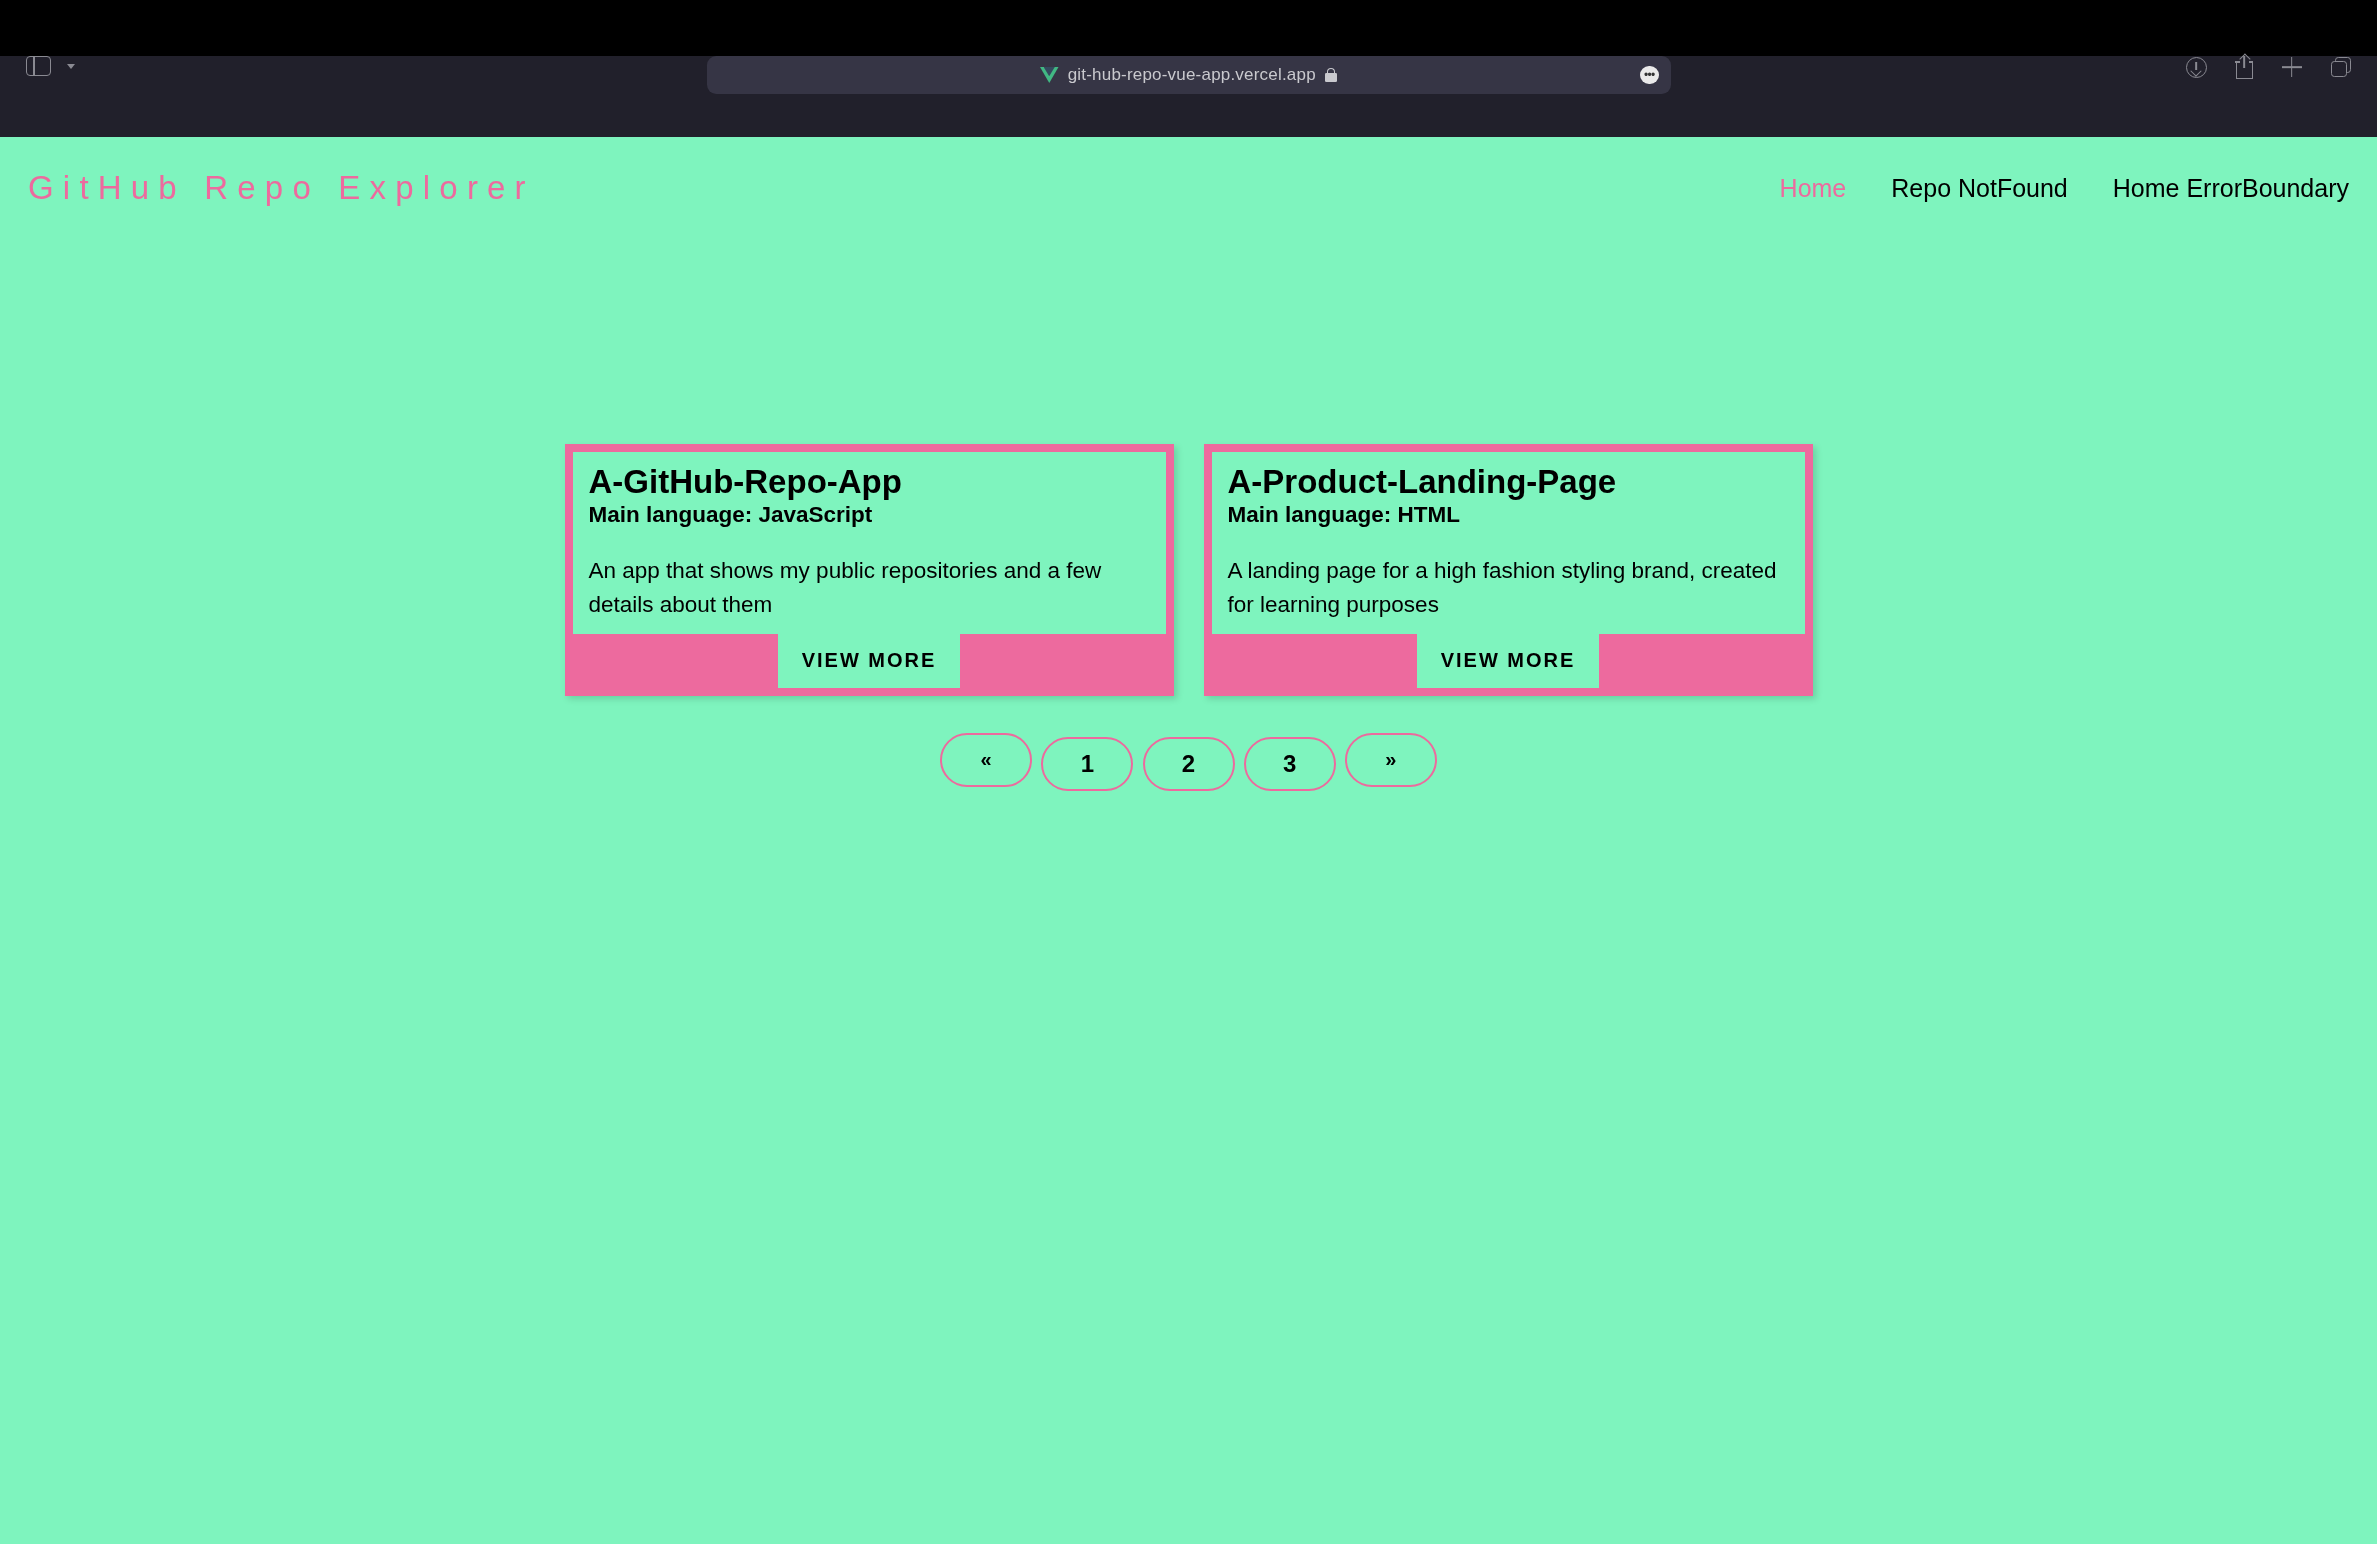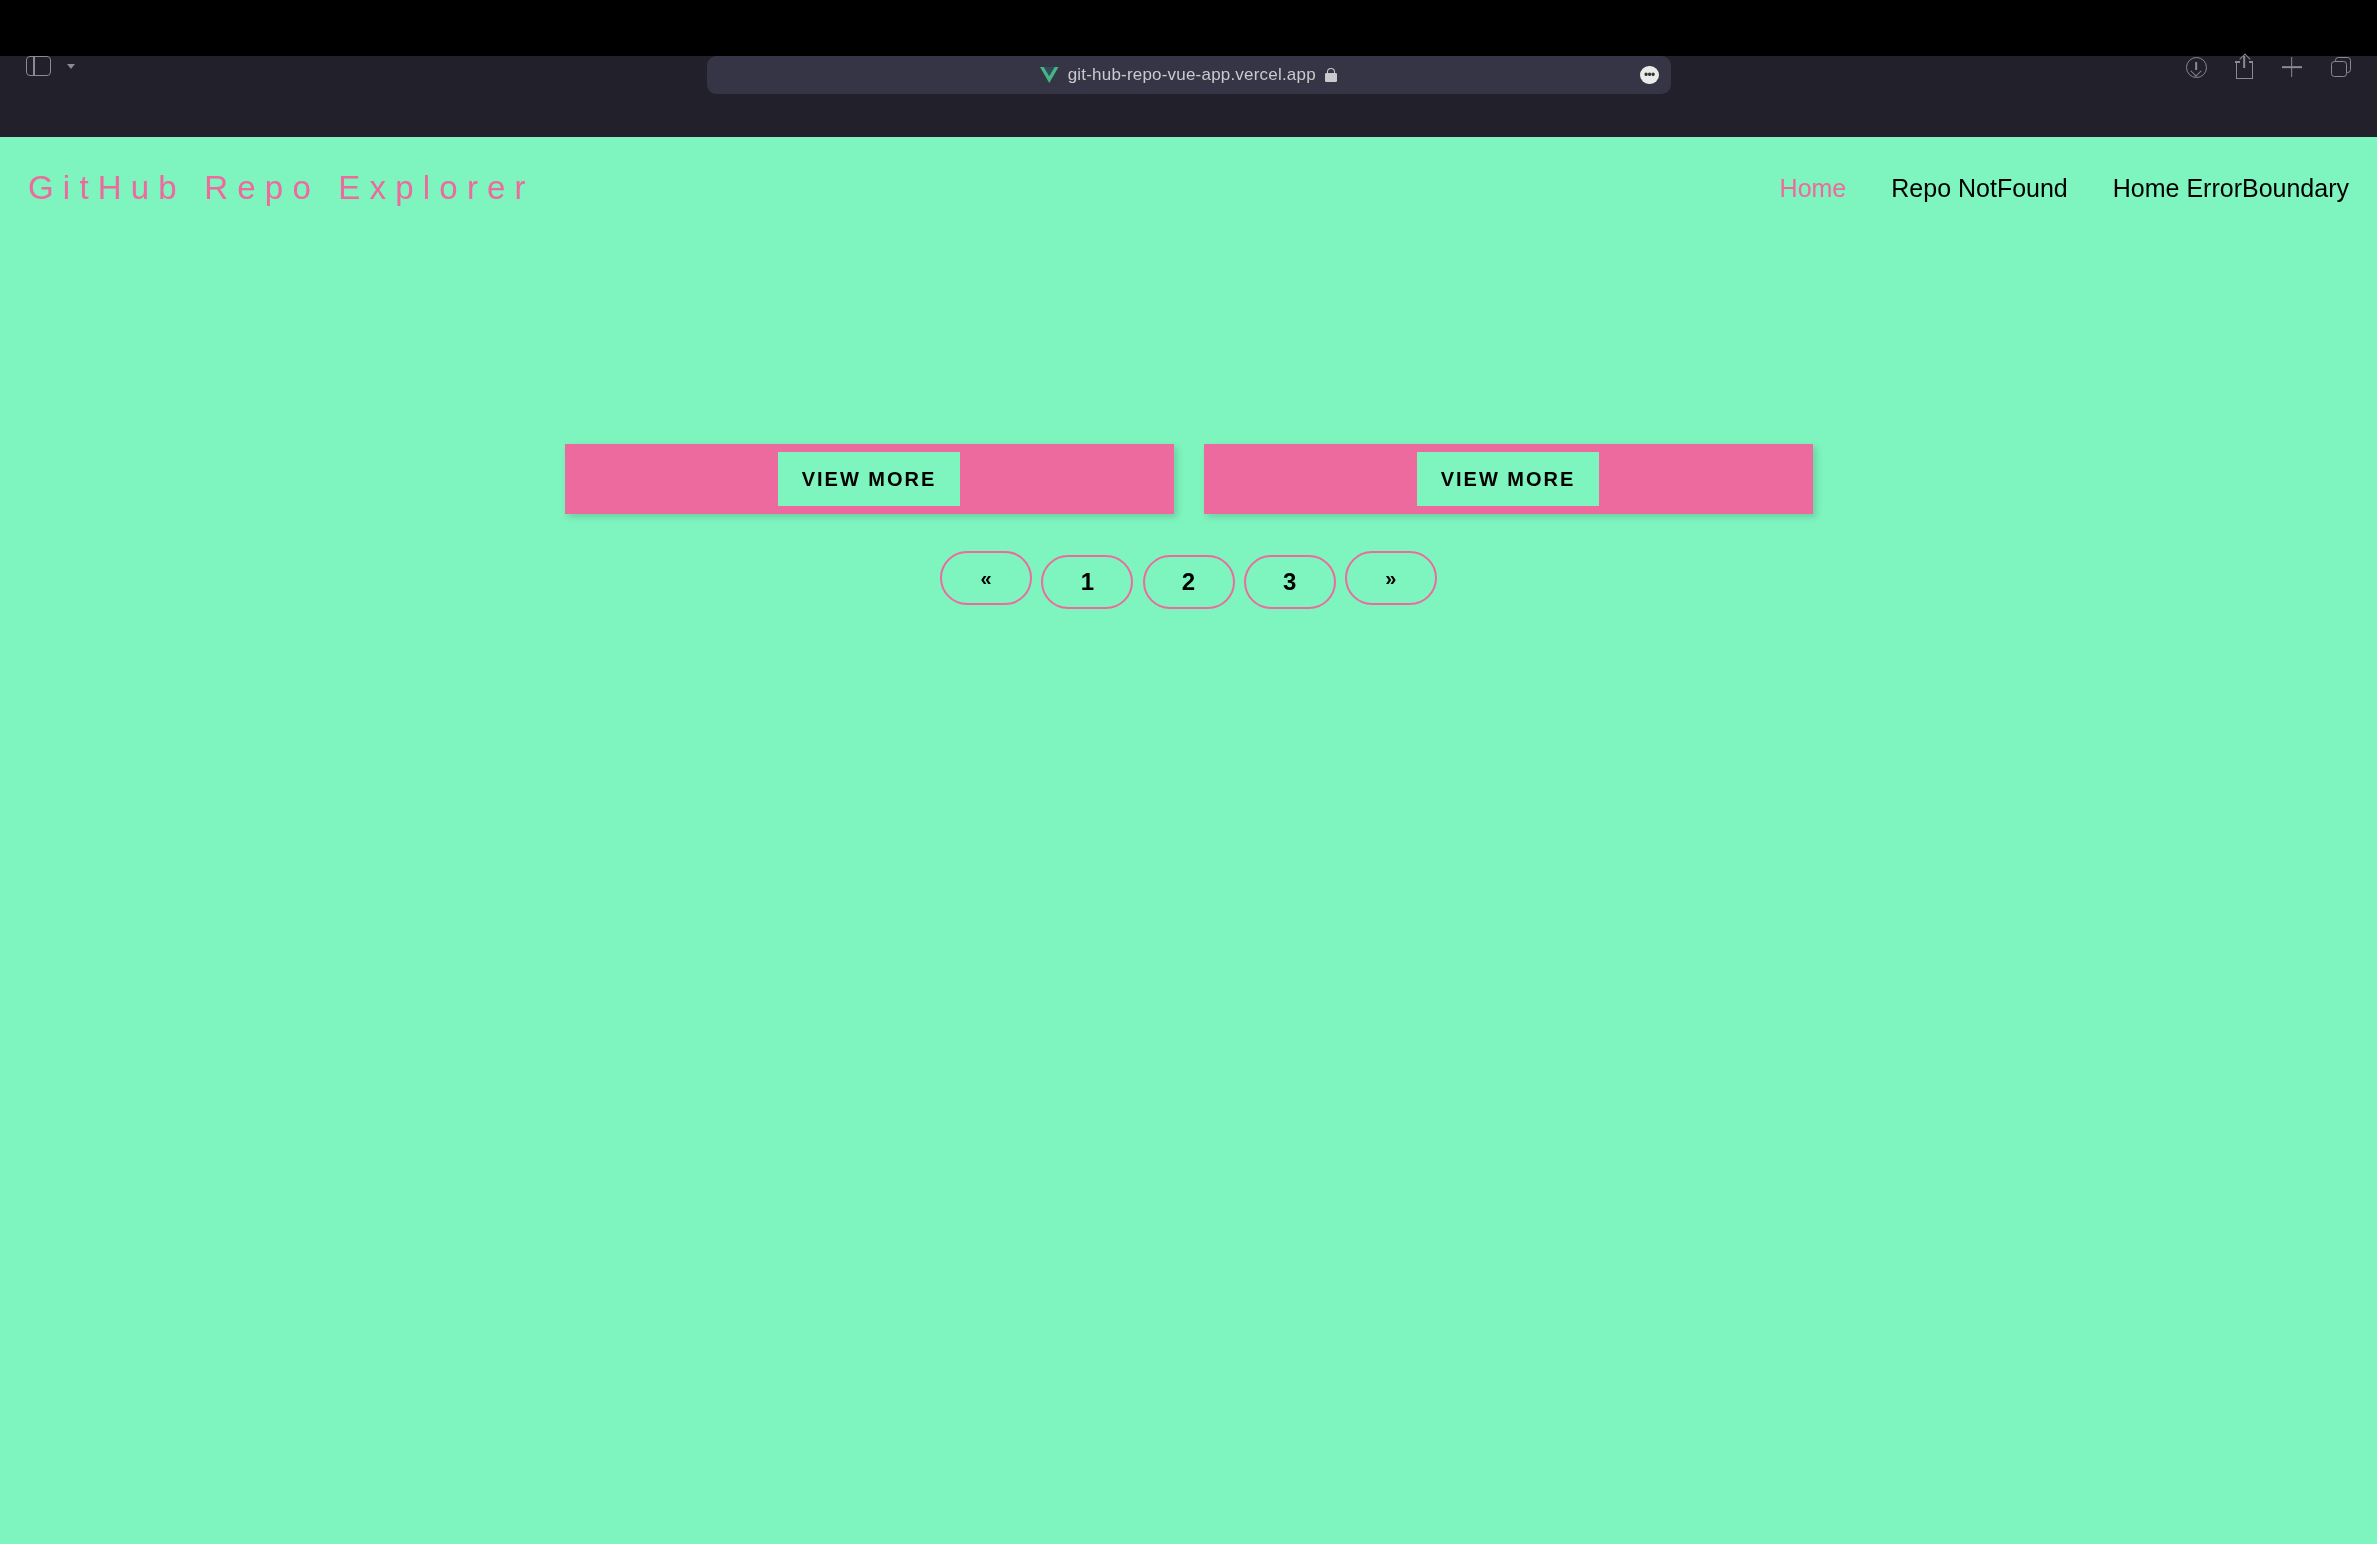--- a/index.html
+++ b/index.html
@@ -418,26 +418,36 @@
       <a class="nav-link active">Home</a>
       <a class="nav-link">Repo NotFound</a>
       <a class="nav-link">Home ErrorBoundary</a>
     </div>
   </div>
 
   <div class="content">
     <div>
       <div class="cards">
         <div class="card">
+          <div class="card-body">
+            <div class="card-title">A-GitHub-Repo-App</div>
+            <div class="card-lang"><span>Main language: </span><span>JavaScript</span></div>
+            <div class="card-desc">An app that shows my public repositories and a few details about them</div>
+          </div>
           <div class="card-footer">
             <div class="view-more">VIEW MORE</div>
           </div>
         </div>
 
         <div class="card">
+          <div class="card-body">
+            <div class="card-title">A-Product-Landing-Page</div>
+            <div class="card-lang"><span>Main language: </span><span>HTML</span></div>
+            <div class="card-desc">A landing page for a high fashion styling brand, created for learning purposes</div>
+          </div>
           <div class="card-footer">
             <div class="view-more">VIEW MORE</div>
           </div>
         </div>
       </div>
 
       <div class="pagination">
         <div class="page-btn arrow prev">«</div>
         <div class="page-btn">1</div>
         <div class="page-btn">2</div>

